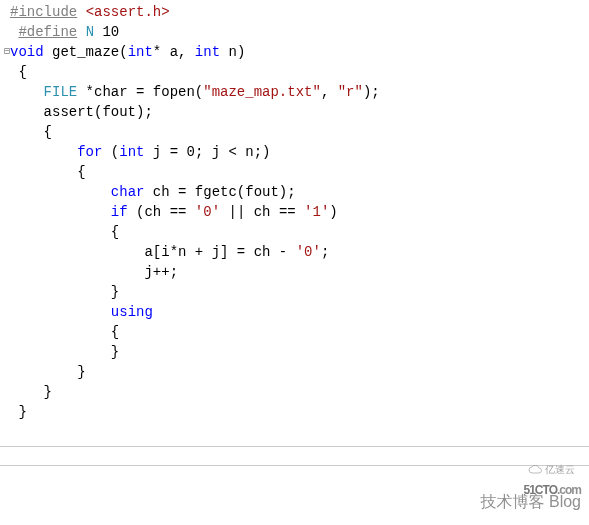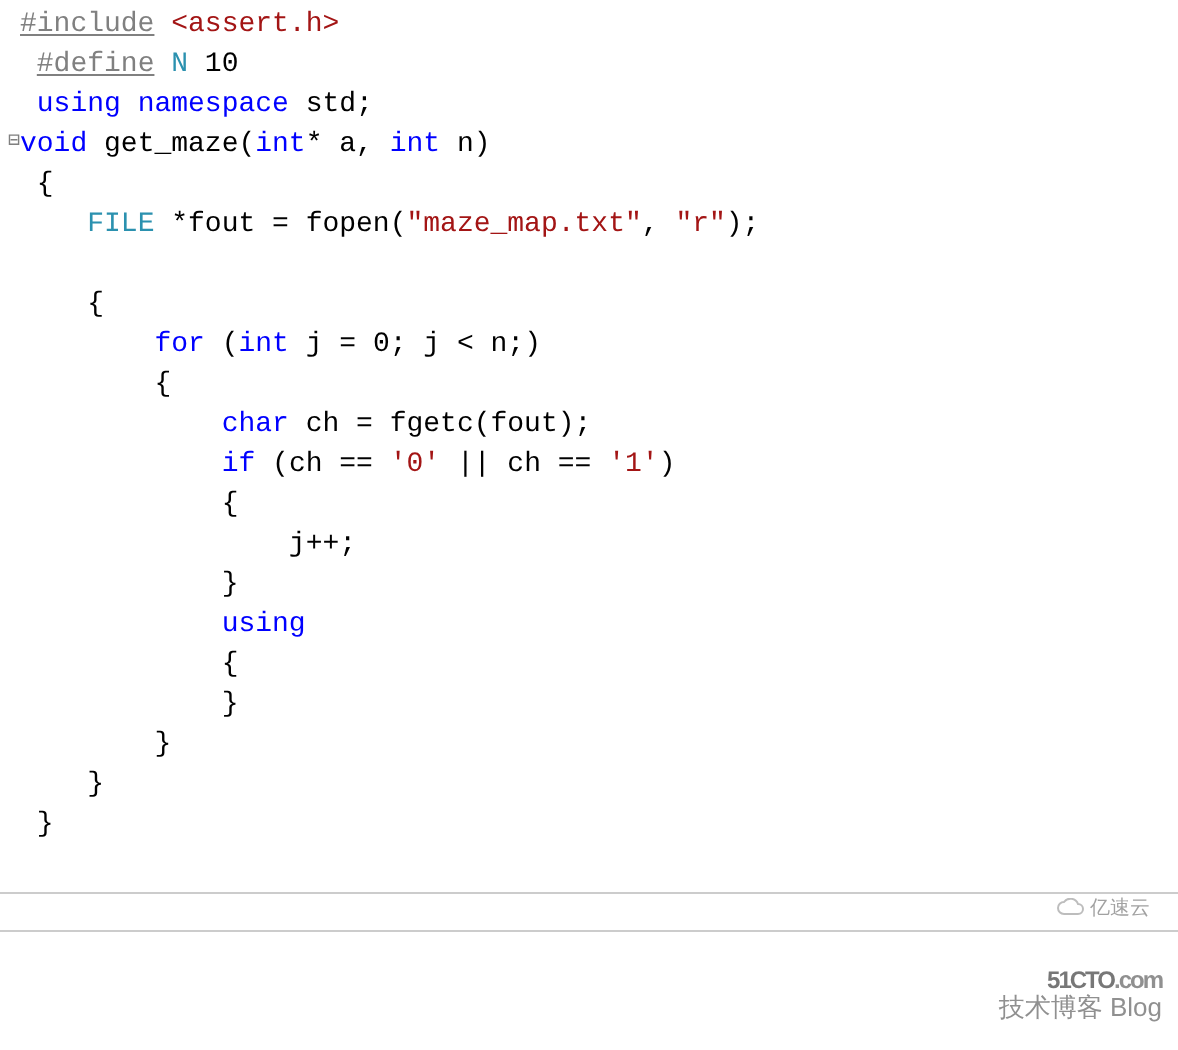--- a/index.html
+++ b/index.html
@@ -57,59 +57,59 @@
     letter-spacing: -1px;
     opacity: 0.75;
     user-select: none;
   }
   .watermark1 .dot { color: #6b6b6b; }
   .watermark2 {
     position: absolute;
     right: 8px;
     bottom: 12px;
     font-family: Arial, sans-serif;
-    font-size: 13px;
+    font-size: 16px;
     color: #6b6b6b;
     opacity: 0.75;
     user-select: none;
   }
   .watermark3 {
     position: absolute;
     right: 14px;
-    bottom: 64px;
+    bottom: 48px;
     font-family: Arial, sans-serif;
     font-size: 10px;
     color: #7a7a7a;
     opacity: 0.7;
     display: flex;
     align-items: center;
     gap: 3px;
     user-select: none;
   }
   .watermark3 svg { opacity: 0.7; }
 </style>
 </head>
 <body>
 
 <div class="highlight-line"></div>
 
 <div class="code-area">
 <div class="line"><span class="gutter"> </span><span class="c-gray">#include</span><span> </span><span class="c-red">&lt;assert.h&gt;</span></div>
 <div class="line"><span class="gutter"> </span> <span class="c-gray">#define</span><span> </span><span class="c-teal">N</span><span> 10</span></div>
-<div class="line"><span class="gutter"> </span> <span class="c-blue">using</span><span> </span><span class="c-blue">namespace</span><span> std;</span></div>
 <div class="line"><span class="gutter">⊟</span><span class="c-blue">void</span><span> get_maze(</span><span class="c-blue">int</span><span>* a, </span><span class="c-blue">int</span><span> n)</span></div>
 <div class="line"><span class="gutter"> </span> <span>{</span></div>
-<div class="line"><span class="gutter"> </span><span>    </span><span class="c-teal">FILE</span><span> *fout = fopen(</span><span class="c-red">"maze_map.txt"</span><span>, </span><span class="c-red">"r"</span><span>);</span></div>
-<div class="line"><span class="gutter"> </span></div>
+<div class="line"><span class="gutter"> </span><span>    </span><span class="c-teal">FILE</span><span> *char = fopen(</span><span class="c-red">"maze_map.txt"</span><span>, </span><span class="c-red">"r"</span><span>);</span></div>
+<div class="line"><span class="gutter"> </span><span>    assert(fout);</span></div>
 <div class="line"><span class="gutter"> </span><span>    {</span></div>
 <div class="line"><span class="gutter"> </span><span>        </span><span class="c-blue">for</span><span> (</span><span class="c-blue">int</span><span> j = 0; j &lt; n;)</span></div>
 <div class="line"><span class="gutter"> </span><span>        {</span></div>
 <div class="line"><span class="gutter"> </span><span>            </span><span class="c-blue">char</span><span> ch = fgetc(fout);</span></div>
 <div class="line"><span class="gutter"> </span><span>            </span><span class="c-blue">if</span><span> (ch == </span><span class="c-red">'0'</span><span> || ch == </span><span class="c-red">'1'</span><span>)</span></div>
 <div class="line"><span class="gutter"> </span><span>            {</span></div>
+<div class="line"><span class="gutter"> </span><span>                a[i*n + j] = ch - </span><span class="c-red">'0'</span><span>;</span></div>
 <div class="line"><span class="gutter"> </span><span>                j++;</span></div>
 <div class="line"><span class="gutter"> </span><span>            }</span></div>
 <div class="line"><span class="gutter"> </span><span>            </span><span class="c-blue">using</span></div>
 <div class="line"><span class="gutter"> </span><span>            {</span></div>
 <div class="line"><span class="gutter"> </span><span>            }</span></div>
 <div class="line"><span class="gutter"> </span><span>        }</span></div>
 <div class="line"><span class="gutter"> </span><span>    }</span></div>
 <div class="line"><span class="gutter"> </span> <span>}</span></div>
 </div>
 

